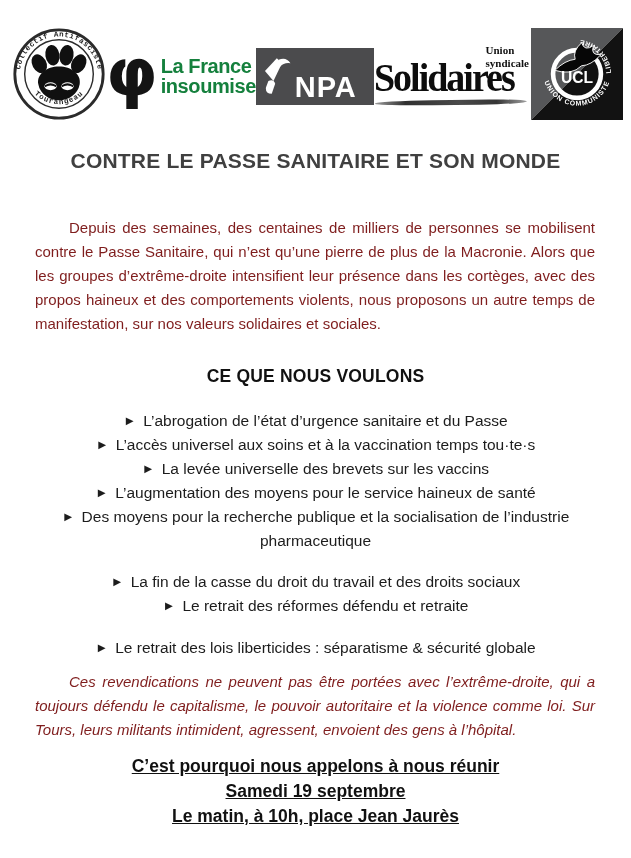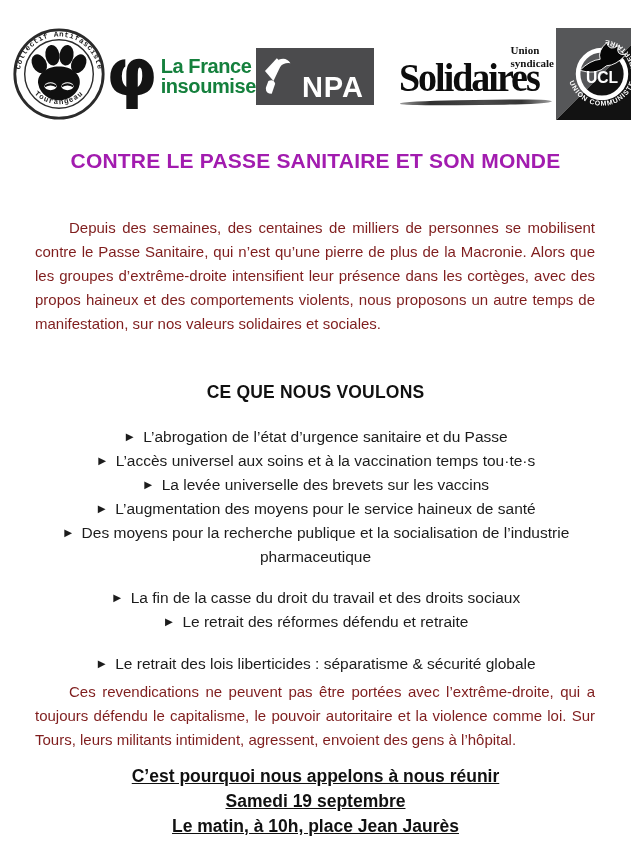--- a/index.html
+++ b/index.html
@@ -19,59 +19,59 @@
   .lfi-phi{
     font-family:"DejaVu Sans",sans-serif;font-weight:bold;font-size:66px;
     line-height:0.85;transform:translateY(-3px);color:#141414;
   }
   .lfi-text{font-weight:bold;font-size:20px;line-height:1.02;letter-spacing:-0.4px;color:#15803d;margin-left:3px;}
   
   .npa{
     width:118px;height:57px;background:#4b4b4d;color:#fff;
     display:flex;align-items:center;justify-content:center;
   }
-  .npa-txt{text-align:center;line-height:1;margin-left:2px;margin-top:40px;}
+  .npa-txt{line-height:1;margin-left:2px;margin-top:40px;}
   .npa-acronym{font-size:29px;font-weight:bold;letter-spacing:1px;}
   .npa-sub1{font-size:7px;letter-spacing:0.7px;margin-top:2px;}
   .npa-sub2{font-size:8px;font-weight:bold;letter-spacing:0.4px;margin-top:1px;}
   
-  .solidaires{position:relative;width:157px;height:64px;margin-left:25px;}
+  .solidaires{position:relative;width:157px;height:64px;}
   .soli-union{
     position:absolute;top:0;right:2px;font-family:"Liberation Serif",serif;
     font-weight:bold;font-size:11px;line-height:1.15;color:#111;text-align:left;
   }
   .soli-name{
     position:absolute;top:13px;left:0;font-family:"Liberation Serif",serif;
     font-weight:bold;font-size:38px;letter-spacing:-2px;line-height:1;color:#0d0d0d;
     transform:scaleY(1.05);transform-origin:left top;
   }
   .soli-brush{
     position:absolute;bottom:3px;left:1px;width:152px;height:5px;
     background:linear-gradient(90deg,#9a9a9a,#303030 20%,#4a4a4a 55%,#353535 80%,#9f9f9f);
     border-radius:60% 40% 50% 60% / 90% 70% 90% 70%;
     transform:rotate(-0.7deg);
   }
   
   .title{
     margin:25px 18px 0 18px;text-align:center;
-    font-size:21px;font-weight:bold;letter-spacing:0.2px;color:#a21caf;
+    font-size:21px;font-weight:bold;letter-spacing:0.2px;color:#404040;
   }
   .para{
     margin:0 36px 0 35px;text-align:justify;
     font-size:15px;line-height:24px;text-indent:34px;color:#7f1d1d;
   }
   .intro{margin-top:43px;}
   .section-heading{
-    margin-top:46px;text-align:center;font-size:17.5px;font-weight:bold;
+    margin-top:30px;text-align:center;font-size:17.5px;font-weight:bold;
     letter-spacing:0.2px;color:#111;
   }
   .bullets{margin:22px 35px 0 35px;text-align:center;font-size:15.5px;line-height:23px;}
   .bullet-group + .bullet-group{margin-top:18px;}
   .bullet .marker{display:inline-block;margin-right:7px;font-size:13px;transform:translateY(-1px);}
-  .warning{margin-top:4px;}
+  .warning{margin-top:10px;font-style:italic;}
   .closing{
     margin-top:12px;text-align:center;font-size:17.5px;font-weight:bold;
     line-height:25px;color:#111;text-decoration:underline;
   }
 </style>
 </head>
 <body>
 
 <div class="page">
 

